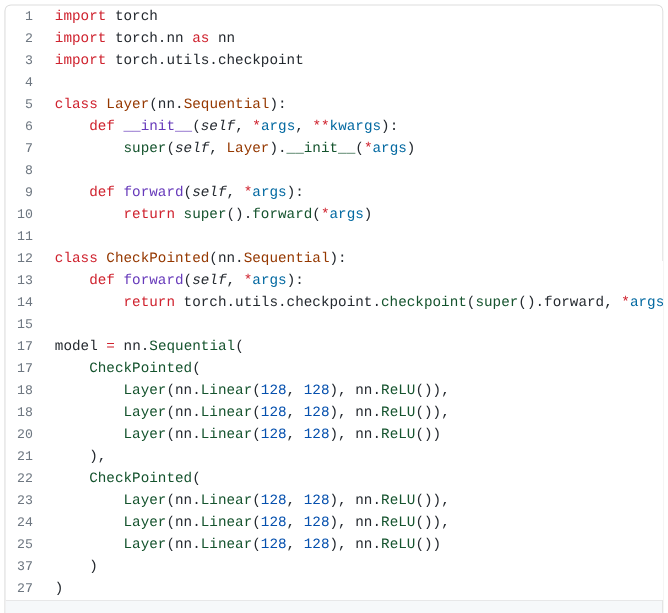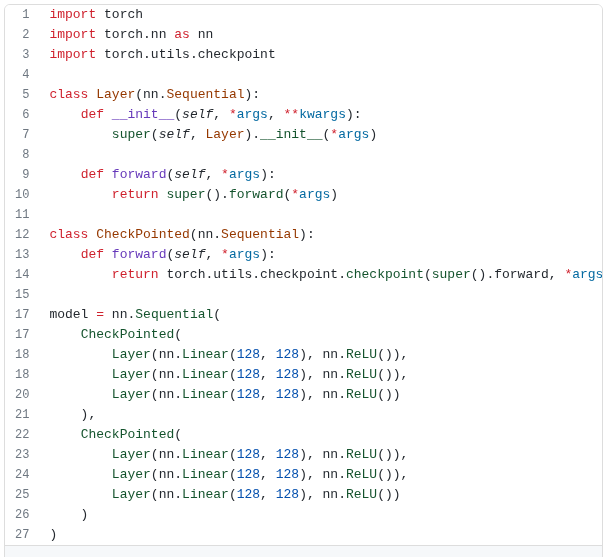--- a/index.html
+++ b/index.html
@@ -179,21 +179,21 @@
           </tr>
           <tr>
             <td class="line-number">24</td>
             <td class="line-code"><span class="tk-plain">        </span><span class="tk-call">Layer</span><span class="tk-plain">(</span><span class="tk-nn">nn</span><span class="tk-plain">.</span><span class="tk-call">Linear</span><span class="tk-plain">(</span><span class="tk-num">128</span><span class="tk-plain">, </span><span class="tk-num">128</span><span class="tk-plain">), </span><span class="tk-nn">nn</span><span class="tk-plain">.</span><span class="tk-call">ReLU</span><span class="tk-plain">()),</span></td>
           </tr>
           <tr>
             <td class="line-number">25</td>
             <td class="line-code"><span class="tk-plain">        </span><span class="tk-call">Layer</span><span class="tk-plain">(</span><span class="tk-nn">nn</span><span class="tk-plain">.</span><span class="tk-call">Linear</span><span class="tk-plain">(</span><span class="tk-num">128</span><span class="tk-plain">, </span><span class="tk-num">128</span><span class="tk-plain">), </span><span class="tk-nn">nn</span><span class="tk-plain">.</span><span class="tk-call">ReLU</span><span class="tk-plain">())</span></td>
           </tr>
           <tr>
-            <td class="line-number">26</td>
+            <td class="line-number">37</td>
             <td class="line-code"><span class="tk-plain">    )</span></td>
           </tr>
           <tr>
             <td class="line-number">27</td>
             <td class="line-code"><span class="tk-plain">)</span></td>
           </tr>
         </tbody>
     </table>
   </div>
   <div class="gist-meta">

